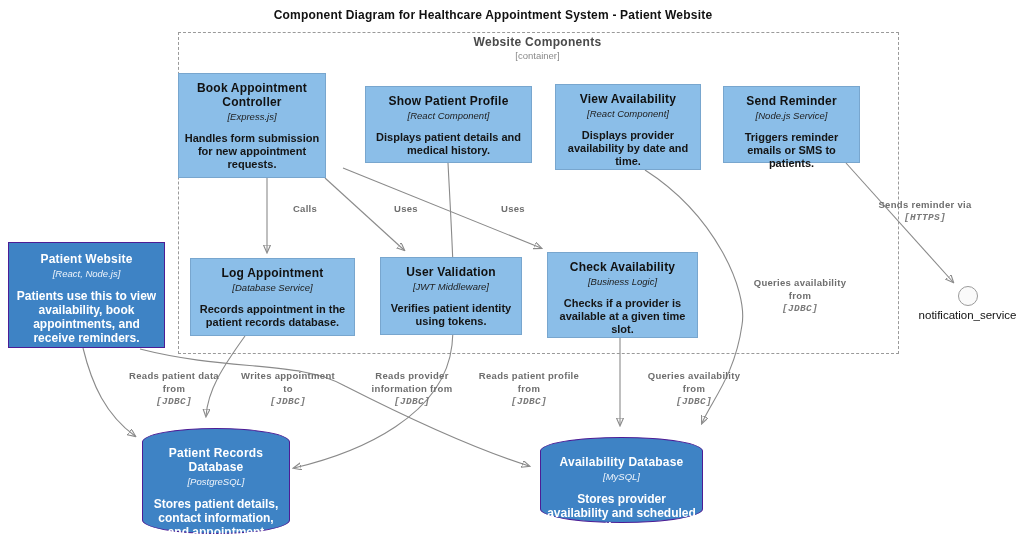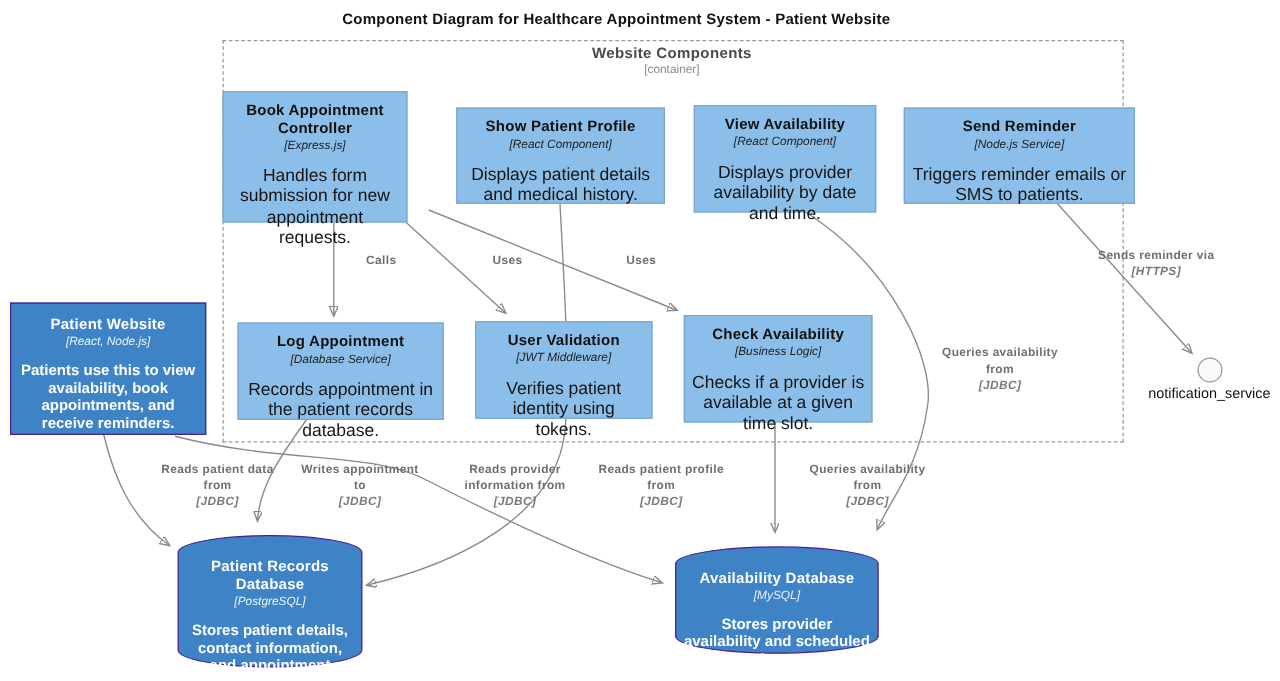--- a/index.html
+++ b/index.html
@@ -24,51 +24,51 @@
   
   #edge-layer{left:0;top:0;z-index:1;}
   #edge-layer path{fill:none;stroke:#8a8a8a;stroke-width:1.1px;}
   
   .comp{
     background:#8bbee8;border:1px solid #78a6ce;color:#111;
     text-align:center;z-index:2;box-sizing:border-box;padding:8px 5px 0 5px;
   }
   .comp-title{font-size:12px;font-weight:bold;line-height:1.15;letter-spacing:.2px;}
   .comp-tech{font-size:9.5px;font-style:italic;margin-top:1px;color:#1d1d1d;}
-  .comp-desc{font-size:14px;line-height:1.18;margin-top:10px;color:#151515;}
+  .comp-desc{font-size:11px;line-height:1.18;margin-top:10px;color:#151515;font-weight:bold;}
   
   .dark{
     background:#3e83c5;border:1px solid #4c1d95;color:#ffffff;
     text-align:center;z-index:2;box-sizing:border-box;padding:10px 6px 0 6px;
   }
   .dark .comp-tech{color:#eef4fb;}
   .dark .comp-title{color:#fff;}
   .dark .comp-desc{color:#fff;font-weight:bold;font-size:12px;}
   .cylinder{border-radius:50%/14px;padding-top:18px;}
   
   .edge-label{
     text-align:center;color:#6e6e6e;font-size:9.5px;font-weight:bold;
     line-height:13px;transform:translateX(-50%);z-index:3;white-space:nowrap;letter-spacing:.3px;
   }
   .edge-label span{display:block;padding-left:48px;}
-  .edge-label .tech{font-style:italic;font-weight:bold;color:#7a7a7a;}
+  .edge-label .tech{font-style:italic;font-weight:bold;color:#7a7a7a;font-family:Liberation Mono, monospace;}
   
   #notif-circle{
     left:958px;top:286px;width:18px;height:18px;border-radius:50%;
     background:#fafafa;border:1.5px solid #9a9a9a;z-index:2;
   }
   #notif-label{
     left:905px;top:309px;width:125px;text-align:center;
     font-size:11.5px;color:#111;z-index:2;
   }
   
   #c-bac{left:178px;top:73px;width:148px;height:105px;}
   #c-spp{left:365px;top:86px;width:167px;height:77px;}
   #c-va {left:555px;top:84px;width:146px;height:86px;}
-  #c-sr {left:723px;top:86px;width:185px;height:77px;}
+  #c-sr {left:723px;top:86px;width:137px;height:77px;}
   #c-la {left:190px;top:258px;width:165px;height:78px;}
   #c-uv {left:380px;top:257px;width:142px;height:78px;}
   #c-ca {left:547px;top:252px;width:151px;height:86px;}
   #c-pw {left:8px;top:242px;width:157px;height:106px;}
   #db-prd{left:142px;top:428px;width:148px;height:106px;}
   #db-adb{left:540px;top:437px;width:163px;height:86px;}
 </style>
 </head>
 <body>
 

